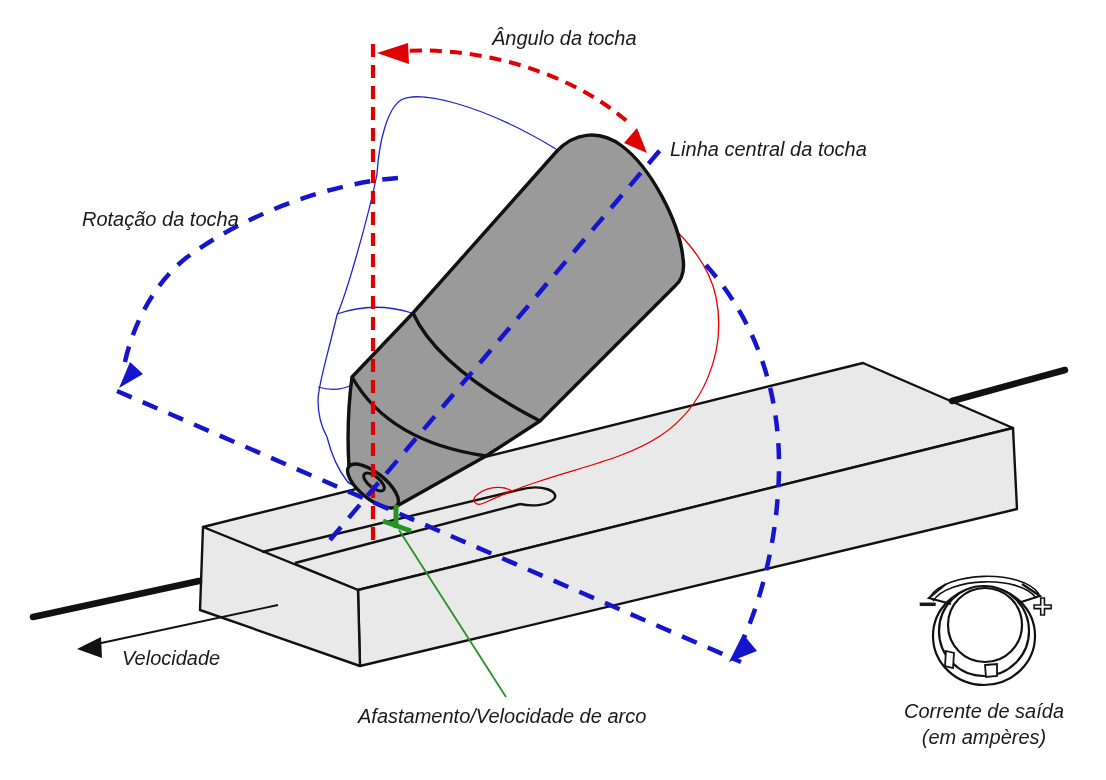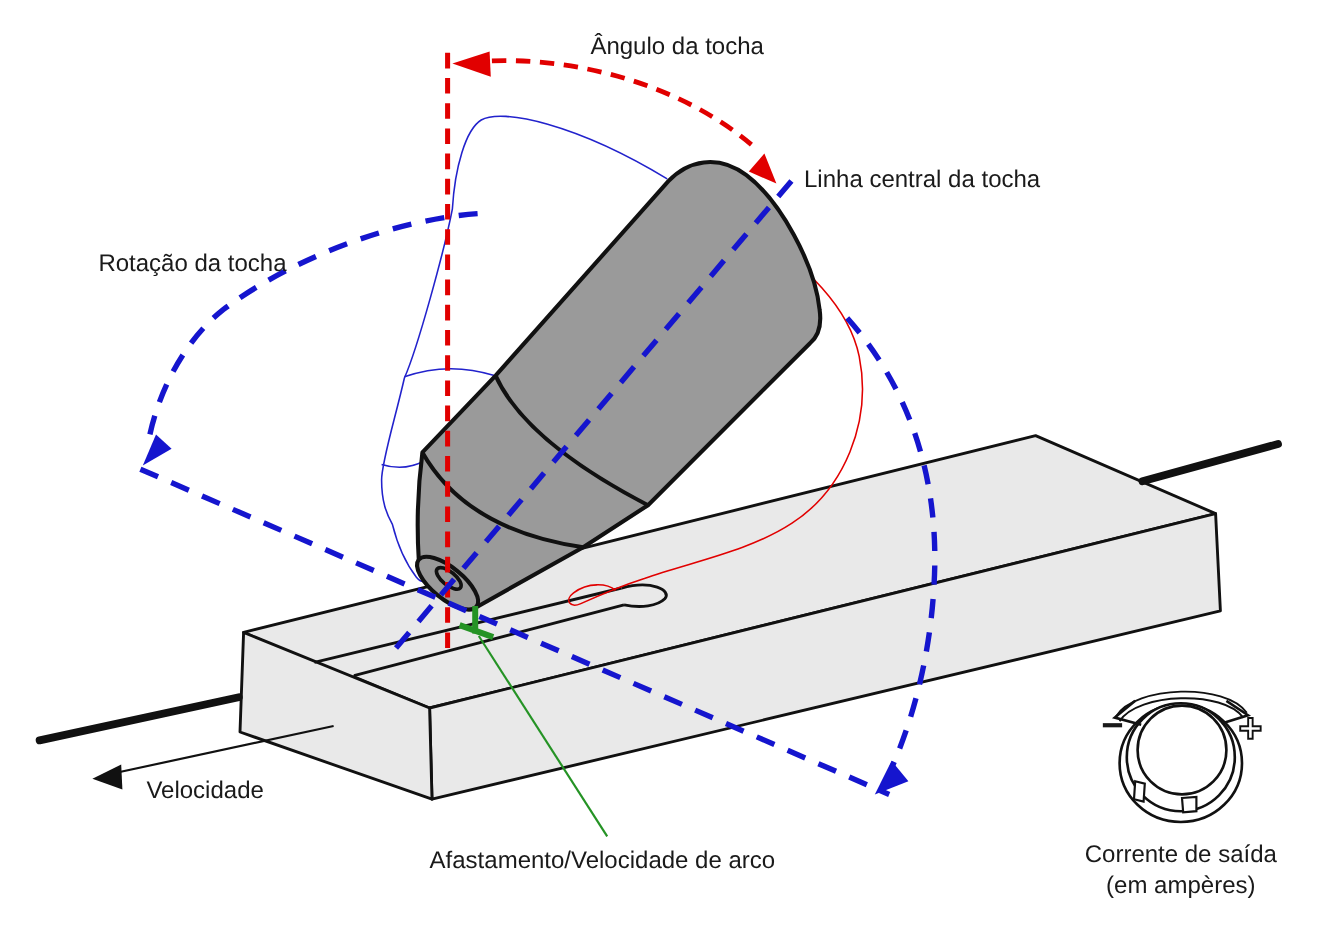--- a/index.html
+++ b/index.html
@@ -1,17 +1,17 @@
 <!DOCTYPE html>
 <html><head>
 <meta charset="utf-8">
 <style>
   html,body{margin:0;padding:0;background:#ffffff;}
   .stage{position:relative;width:1106px;height:780px;background:#fff;overflow:hidden;
-         font-family:"Liberation Sans", sans-serif;}
+         font-family:"Liberation Sans", sans-serif;font-style:italic;}
   svg{display:block;}
   svg text{font-family:"Liberation Sans", sans-serif;font-size:20px;fill:#1a1a1a;}
   text.sym-minus{font-size:32px;font-weight:700;}
   text.sym-plus{font-size:34px;font-weight:700;fill:#ffffff;stroke:#111111;stroke-width:1.6px;}
 </style>
 </head>
 <body>
 
 <div class="stage">
 <svg width="1106" height="780" viewBox="0 0 1106 780">

